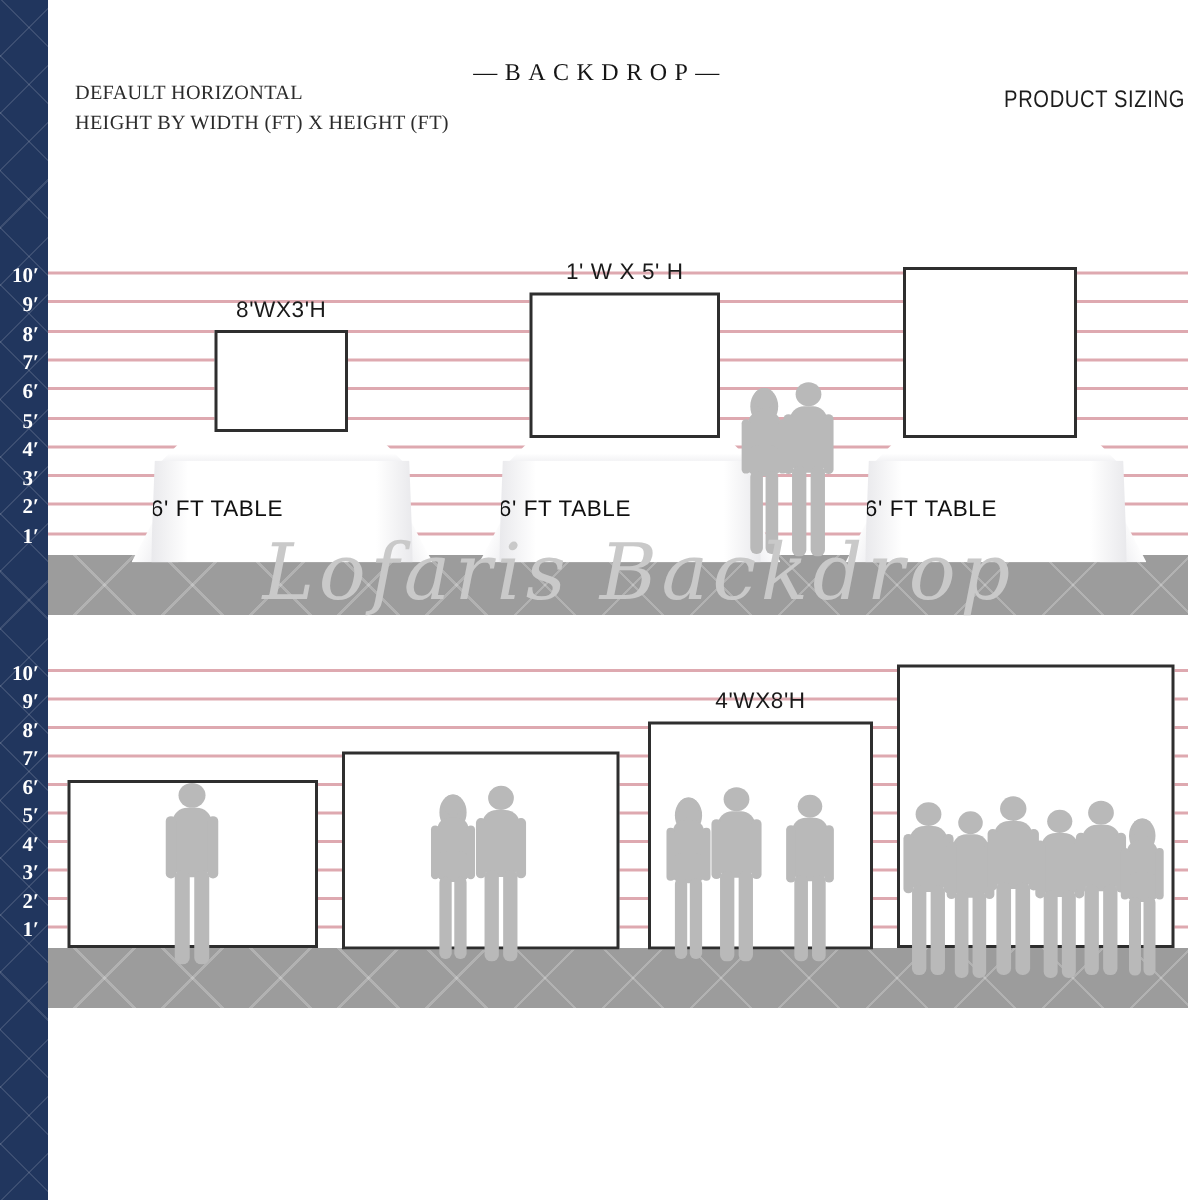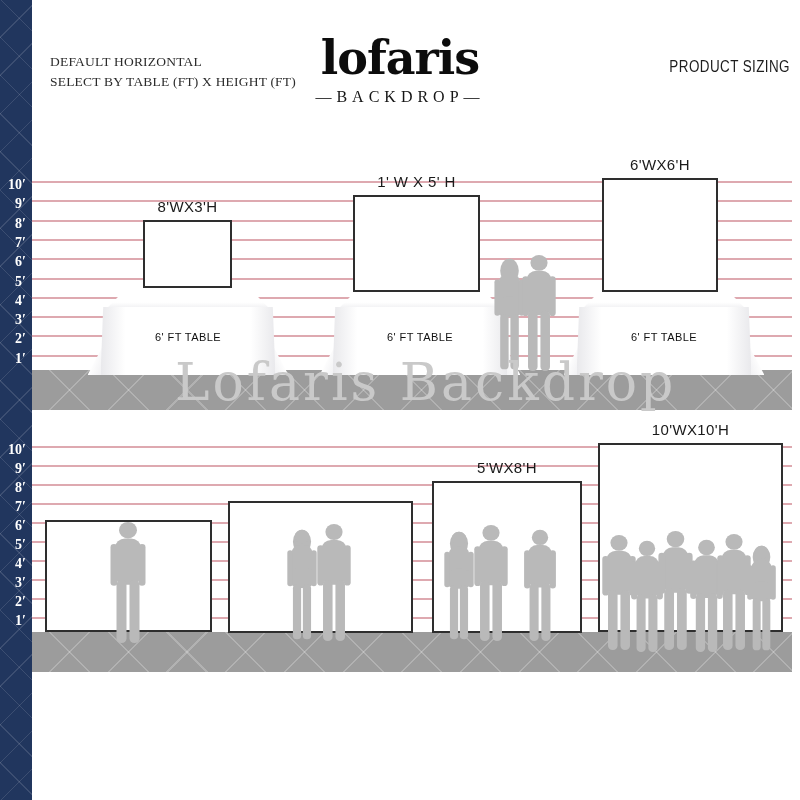--- a/index.html
+++ b/index.html
@@ -30,53 +30,52 @@
              font-family:"Liberation Serif",serif;font-weight:bold;font-size:14px;line-height:16px;}
   .floor{position:absolute;left:32px;width:768px;background-color:#9c9c9c;z-index:2;
     background-image:
       repeating-linear-gradient(45deg, transparent 0 40px, rgba(255,255,255,.22) 40px 41.5px),
       repeating-linear-gradient(135deg, transparent 0 40px, rgba(255,255,255,.22) 40px 41.5px);}
   .backdrop{position:absolute;background:#fff;border:2px solid #2e2e2e;box-sizing:border-box;z-index:3;}
   .bd-label{position:absolute;width:200px;text-align:center;font-size:15px;color:#1a1a1a;
             letter-spacing:.4px;z-index:3;height:18px;line-height:18px;}
   .person{position:absolute;z-index:5;line-height:0;}
   .watermark{position:absolute;z-index:6;font-family:"DejaVu Serif",serif;
-             color:#c9c9c9;font-size:52px;line-height:1;letter-spacing:3px;
+             font-style:italic;color:#c9c9c9;font-size:52px;line-height:1;letter-spacing:3px;
              white-space:nowrap;}
 
   
   .table{position:absolute;z-index:5;}
   .t-top{position:absolute;left:6%;right:6%;top:0;height:15px;border-radius:4px;
          background:linear-gradient(#ffffff 55%,#eeeef1);
          clip-path:polygon(9% 0,91% 0,100% 100%,0 100%);}
   .t-front{position:absolute;left:3%;right:3%;top:13px;bottom:0;
          background:linear-gradient(90deg,#e9e9ec 0%,#ffffff 14%,#ffffff 86%,#e9e9ec 100%);
          clip-path:polygon(1.5% 0,98.5% 0,100% 100%,0 100%);}
   .t-skirt-l{position:absolute;left:-4%;bottom:0;width:17%;height:74%;
          background:linear-gradient(110deg,#ffffff 40%,#dfdfe4);
          clip-path:polygon(100% 0,100% 100%,0 100%);}
   .t-skirt-r{position:absolute;right:-4%;bottom:0;width:17%;height:74%;
          background:linear-gradient(250deg,#ffffff 40%,#dfdfe4);
          clip-path:polygon(0 0,0 100%,100% 100%);}
-  .t-label{position:absolute;left:0;right:0;top:36%;text-align:center;font-size:11px;
+  .t-label{position:absolute;left:0;right:0;top:36%;text-align:left;font-size:15px;
          color:#101010;letter-spacing:.4px;}
 </style>
 </head>
 <body>
 
 <div id="stage">
   <div class="navy-bar"></div>
 
   <div class="hdr-left">
     <div>DEFAULT HORIZONTAL</div>
-    <div>SELECT BY TABLE (FT) X HEIGHT (FT)</div>
+    <div>HEIGHT BY WIDTH (FT) X HEIGHT (FT)</div>
   </div>
 
   <div class="logo">
-    <div class="logo-word">lofaris</div>
     <div class="logo-sub">—BACKDROP—</div>
   </div>
 
   <div class="hdr-right">PRODUCT SIZING</div>
 <div class="gridline" style="top: 181px; background: rgb(214, 147, 156); opacity: 0.8;"></div>
     <div class="scale-num" style="top: 177px;">10′</div>
     <div class="gridline" style="top: 200.3px; background: rgb(214, 147, 156); opacity: 0.8;"></div>
     <div class="scale-num" style="top: 196.3px;">9′</div>
     <div class="gridline" style="top: 219.6px; background: rgb(214, 147, 156); opacity: 0.8;"></div>
     <div class="scale-num" style="top: 215.6px;">8′</div>
@@ -94,21 +93,20 @@
     <div class="scale-num" style="top: 331.4px;">2′</div>
     <div class="gridline" style="top: 354.7px; background: rgb(214, 147, 156); opacity: 0.8;"></div>
     <div class="scale-num" style="top: 350.7px;">1′</div>
     <div class="floor" style="top: 370px; height: 40px;"></div>
     <div class="watermark" style="left: 175px; top: 356px; width: 460px;">Lofaris Backdrop</div>
     <div class="backdrop" style="left: 143px; top: 220px; width: 89px; height: 68px; border-color: rgb(46, 46, 46);"></div>
     <div class="bd-label" style="left: 87.5px; top: 198px;">8'WX3'H</div>
     <div class="backdrop" style="left: 353px; top: 195px; width: 127px; height: 97px; border-color: rgb(46, 46, 46);"></div>
     <div class="bd-label" style="left: 316.5px; top: 173px;">1' W X 5' H</div>
     <div class="backdrop" style="left: 602px; top: 178px; width: 116px; height: 114px; border-color: rgb(46, 46, 46);"></div>
-    <div class="bd-label" style="left: 560px; top: 156px;">6'WX6'H</div>
     <div class="table" style="left: 95px; top: 294px; width: 186px; height: 81px;">
       <div class="t-skirt-l"></div>
       <div class="t-skirt-r"></div>
       <div class="t-top"></div>
       <div class="t-front">
         <span class="t-label">6' FT TABLE</span>
       </div>
     </div>
     <div class="table" style="left: 327px; top: 294px; width: 186px; height: 81px;">
       <div class="t-skirt-l"></div>
@@ -161,23 +159,22 @@
     <div class="gridline" style="top: 579px; background: rgb(214, 147, 156); opacity: 0.8;"></div>
     <div class="scale-num" style="top: 575px;">3′</div>
     <div class="gridline" style="top: 598px; background: rgb(214, 147, 156); opacity: 0.8;"></div>
     <div class="scale-num" style="top: 594px;">2′</div>
     <div class="gridline" style="top: 617px; background: rgb(214, 147, 156); opacity: 0.8;"></div>
     <div class="scale-num" style="top: 613px;">1′</div>
     <div class="floor" style="top: 632px; height: 40px;"></div>
     <div class="backdrop" style="left: 45px; top: 520px; width: 167px; height: 112px; border-color: rgb(46, 46, 46);"></div>
     <div class="backdrop" style="left: 228px; top: 501px; width: 185px; height: 132px; border-color: rgb(46, 46, 46);"></div>
     <div class="backdrop" style="left: 432px; top: 481px; width: 150px; height: 152px; border-color: rgb(46, 46, 46);"></div>
-    <div class="bd-label" style="left: 407px; top: 459px;">5'WX8'H</div>
+    <div class="bd-label" style="left: 407px; top: 459px;">4'WX8'H</div>
     <div class="backdrop" style="left: 598px; top: 443px; width: 185px; height: 189px; border-color: rgb(46, 46, 46);"></div>
-    <div class="bd-label" style="left: 590.5px; top: 421px;">10'WX10'H</div>
     <div class="person" style="left: 106px; top: 521px; width: 44px; height: 122px;"><svg width="44" height="122" viewBox="0 0 44 132" preserveAspectRatio="none" fill="#b9b9b9">
         <circle cx="22" cy="10" r="9"></circle>
         <rect x="9" y="19" width="26" height="50" rx="10"></rect>
         <rect x="4.5" y="25" width="7" height="45" rx="3.5"></rect>
         <rect x="32.5" y="25" width="7" height="45" rx="3.5"></rect>
         <rect x="10.5" y="64" width="10" height="68" rx="4.8"></rect>
         <rect x="23.5" y="64" width="10" height="68" rx="4.8"></rect>
       </svg></div>
     <div class="person" style="left: 283px; top: 528px; width: 38px; height: 113px;"><svg width="38" height="113" viewBox="0 0 44 132" preserveAspectRatio="none" fill="#b9b9b9">
         <ellipse cx="22" cy="16" rx="10.5" ry="14"></ellipse>

